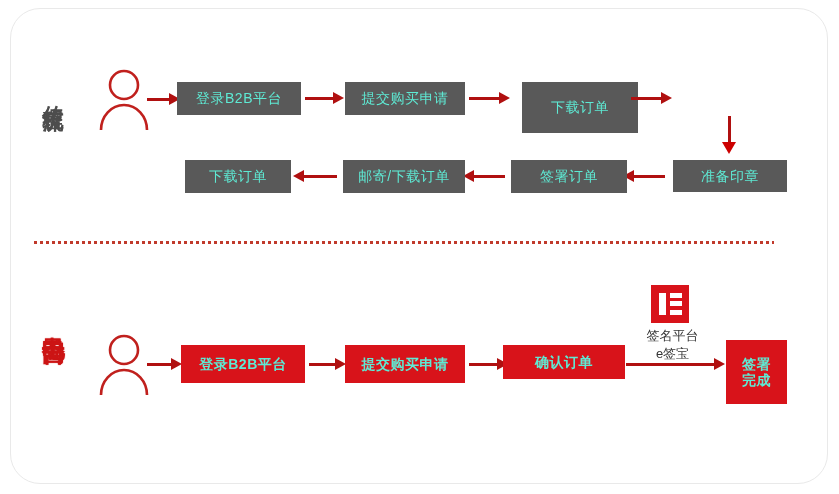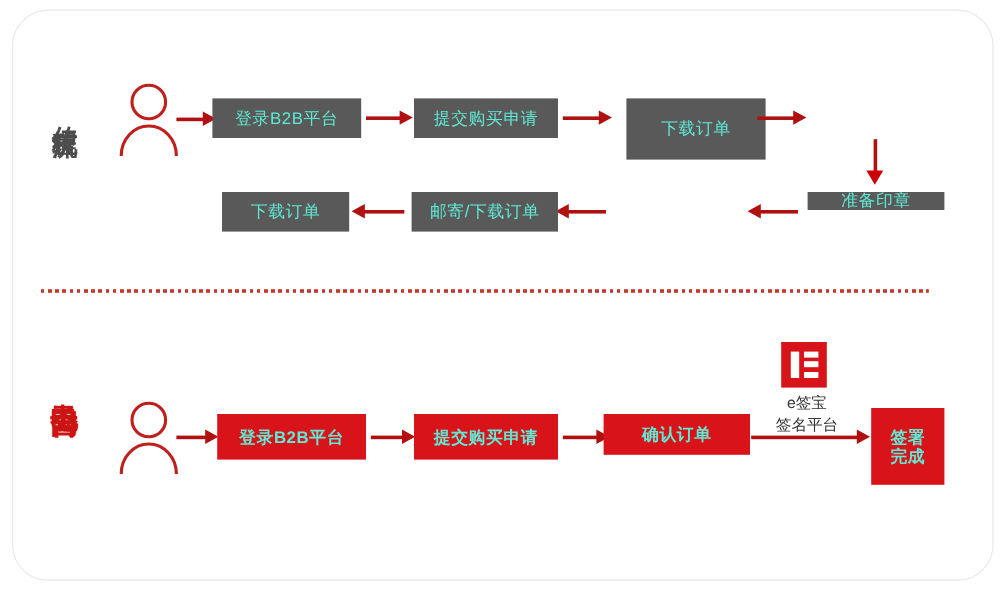--- a/index.html
+++ b/index.html
@@ -207,27 +207,28 @@
     <div class="arrow-line" style="left:631px; top:97px; width:32px; height:3px;"></div>
     <div class="arrow-head head-right" style="left:661px; top:92px;"></div>
   </div>
 
 
   <div class="arrow">
     <div class="arrow-line" style="left:728px; top:116px; width:3px; height:28px;"></div>
     <div class="arrow-head head-down" style="left:722px; top:142px;"></div>
   </div>
 
-  <div class="node node-gray" style="left:673px; top:160px; width:114px; height:15px;">准备印章</div>
+  <div class="node node-gray" style="left:673px; top:160px; width:114px; height:32px;">准备印章</div>
 
   <div class="arrow">
     <div class="arrow-line" style="left:633px; top:175px; width:32px; height:3px;"></div>
     <div class="arrow-head head-left" style="left:623px; top:170px;"></div>
   </div>
 
+  <div class="node node-gray" style="left:511px; top:160px; width:116px; height:33px;">签署订单</div>
 
   <div class="arrow">
     <div class="arrow-line" style="left:473px; top:175px; width:32px; height:3px;"></div>
     <div class="arrow-head head-left" style="left:463px; top:170px;"></div>
   </div>
 
   <div class="node node-gray" style="left:343px; top:160px; width:122px; height:33px;">邮寄/下载订单</div>
 
   <div class="arrow">
     <div class="arrow-line" style="left:303px; top:175px; width:34px; height:3px;"></div>
@@ -271,20 +272,20 @@
     <div class="arrow-head head-right" style="left:714px; top:358px;"></div>
   </div>
 
   <div class="esign-logo">
     <div class="bar-v"></div>
     <div class="bar-h bar-h1"></div>
     <div class="bar-h bar-h2"></div>
     <div class="bar-h bar-h3"></div>
   </div>
   <div class="esign-caption">
+    <div>签名平台</div>
     <div>e签宝</div>
-    <div>签名平台</div>
   </div>
 
   <div class="node node-red" style="left:726px; top:340px; width:61px; height:64px; white-space:pre-line;">签署
 完成</div>
 
 </div>
 
 </body></html>

